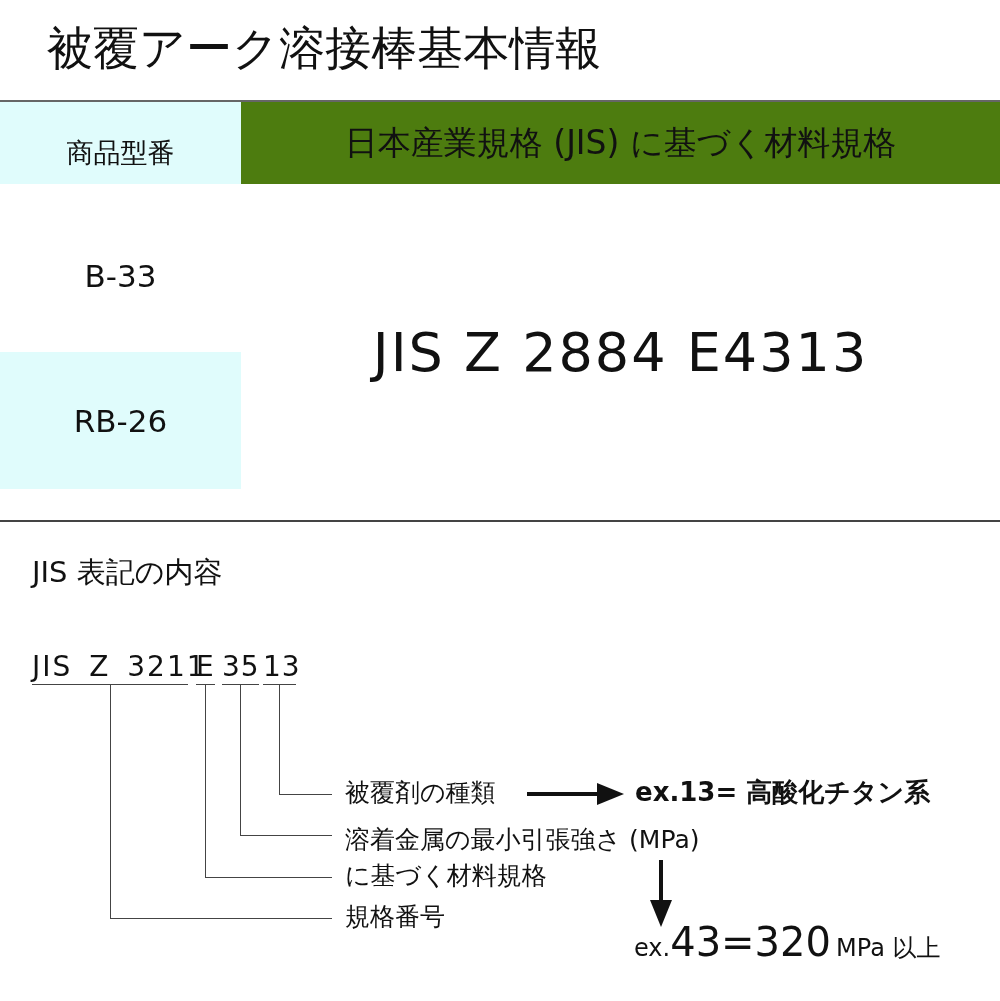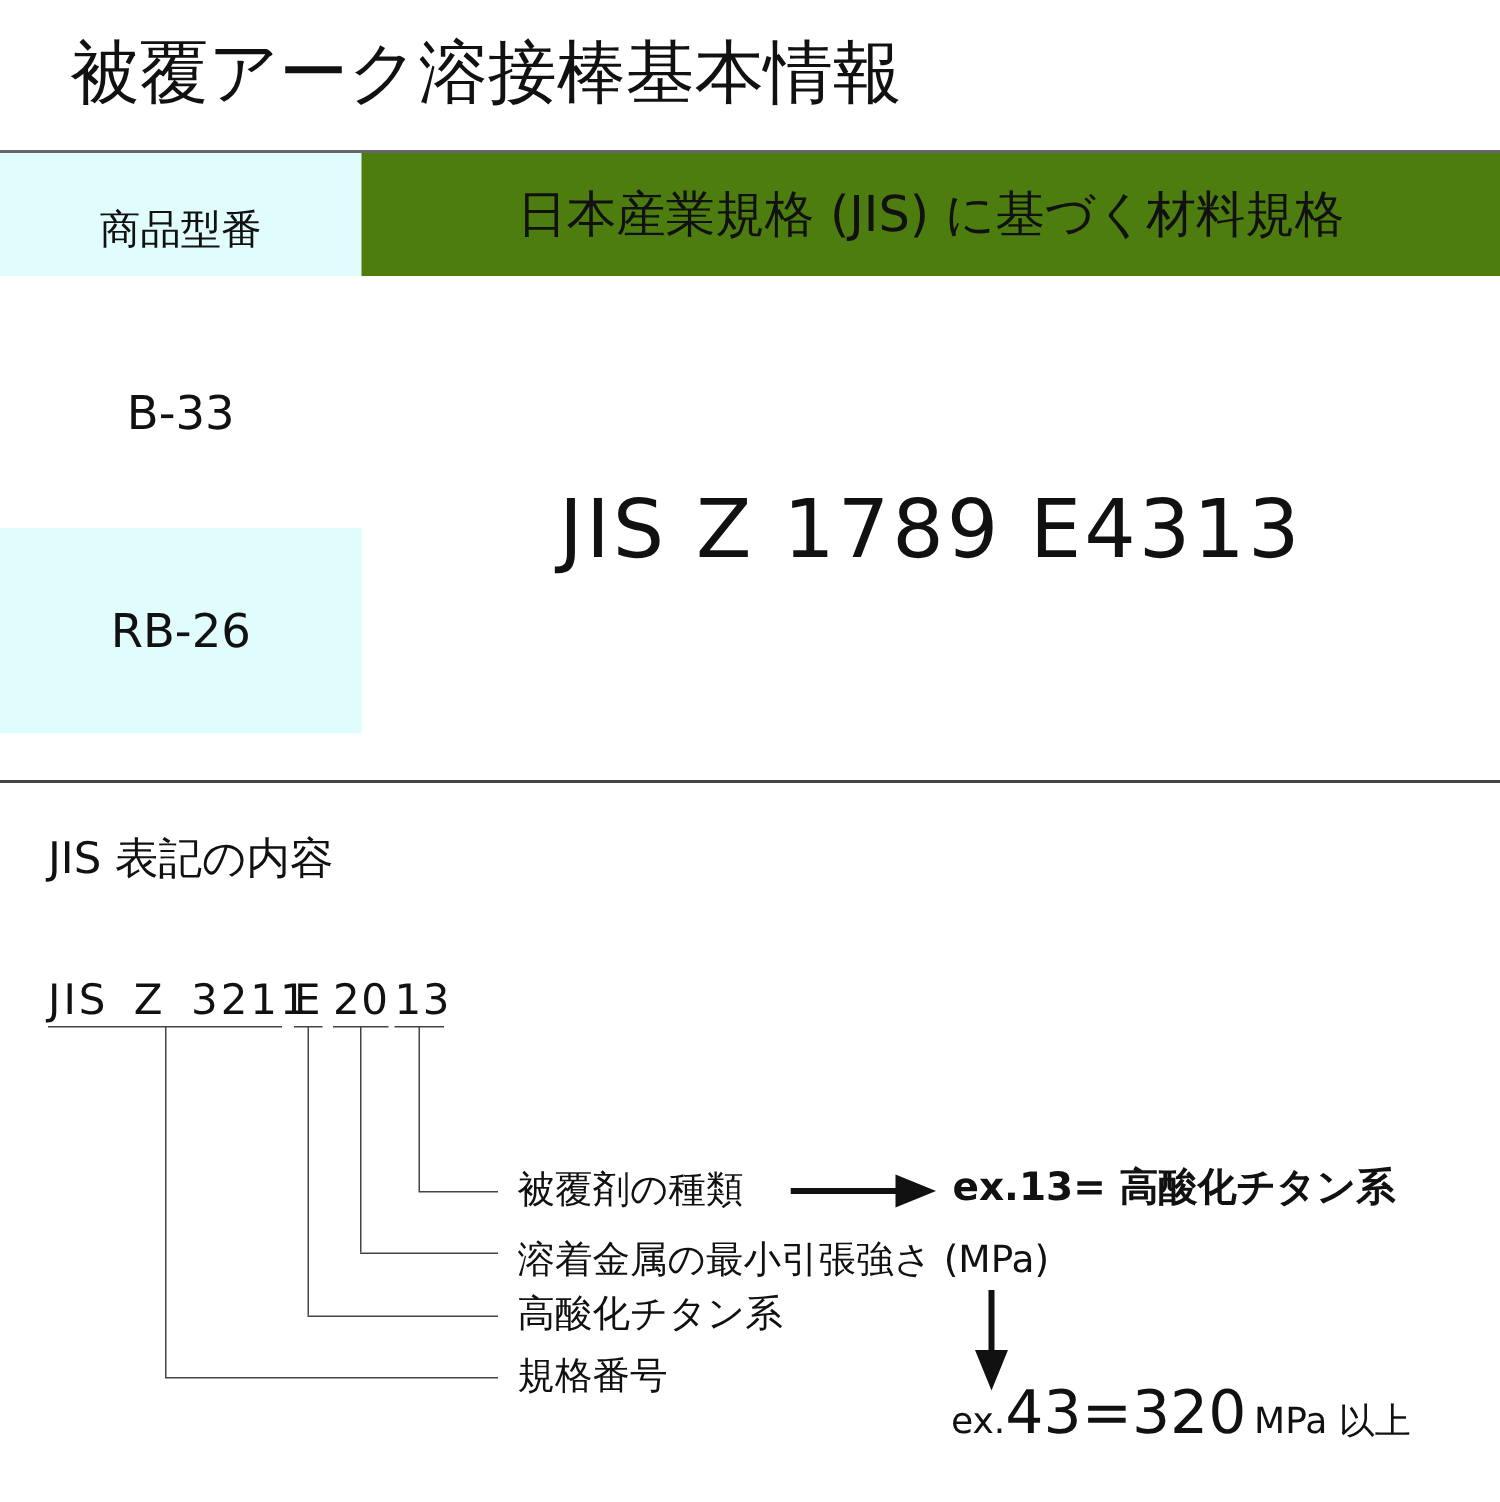--- a/index.html
+++ b/index.html
@@ -41,30 +41,30 @@
   <span>日本産業規格 (JIS) に基づく材料規格</span>
 </div>
 
 <div class="abs row1-left">
   <span>B-33</span>
 </div>
 <div class="abs row2-left">
   <span>RB-26</span>
 </div>
 <div class="abs spec-cell">
-  <span>JIS Z 1789 E4313</span>
+  <span>JIS Z 2884 E4313</span>
 </div>
 
 <div class="abs hline-bottom"></div>
 
 <div class="abs section-title">JIS 表記の内容</div>
 
 <div class="abs" style="left:32px; top:650px; font-size:28px; line-height:34px; letter-spacing:2px; white-space:nowrap; word-spacing:6px;">JIS Z 3211</div>
 <div class="abs" style="left:196px; top:650px; font-size:28px; line-height:34px;">E</div>
-<div class="abs" style="left:222px; top:650px; font-size:28px; line-height:34px; letter-spacing:1px;">20</div>
+<div class="abs" style="left:222px; top:650px; font-size:28px; line-height:34px; letter-spacing:1px;">35</div>
 <div class="abs" style="left:263px; top:650px; font-size:28px; line-height:34px; letter-spacing:1px;">13</div>
 
 <div class="abs uline" style="left:32px; width:156px;"></div>
 <div class="abs uline" style="left:196px; width:19px;"></div>
 <div class="abs uline" style="left:222px; width:37px;"></div>
 <div class="abs uline" style="left:263px; width:33px;"></div>
 
 <div class="abs vline" style="left:279px; top:684px; height:110px;"></div>
 <div class="abs hline" style="left:279px; top:794px; width:53px;"></div>
 
@@ -72,21 +72,21 @@
 <div class="abs hline" style="left:240px; top:835px; width:92px;"></div>
 
 <div class="abs vline" style="left:205px; top:684px; height:193px;"></div>
 <div class="abs hline" style="left:205px; top:877px; width:127px;"></div>
 
 <div class="abs vline" style="left:110px; top:684px; height:234px;"></div>
 <div class="abs hline" style="left:110px; top:918px; width:222px;"></div>
 
 <div class="abs label" style="left:345px; top:778px;">被覆剤の種類</div>
 <div class="abs label" style="left:345px; top:825px;">溶着金属の最小引張強さ (MPa)</div>
-<div class="abs label" style="left:345px; top:861px;">高酸化チタン系</div>
+<div class="abs label" style="left:345px; top:861px;">に基づく材料規格</div>
 <div class="abs label" style="left:345px; top:902px;">規格番号</div>
 
 <svg class="abs" style="left:527px; top:782px;" width="98" height="24" viewBox="0 0 98 24">
   <line x1="0" y1="12" x2="74" y2="12" stroke="#111" stroke-width="4"></line>
   <polygon points="70,1 97,12 70,23" fill="#111"></polygon>
 </svg>
 
 <div class="abs example1">ex.13= 高酸化チタン系</div>
 
 <svg class="abs" style="left:649px; top:860px;" width="24" height="68" viewBox="0 0 24 68">

